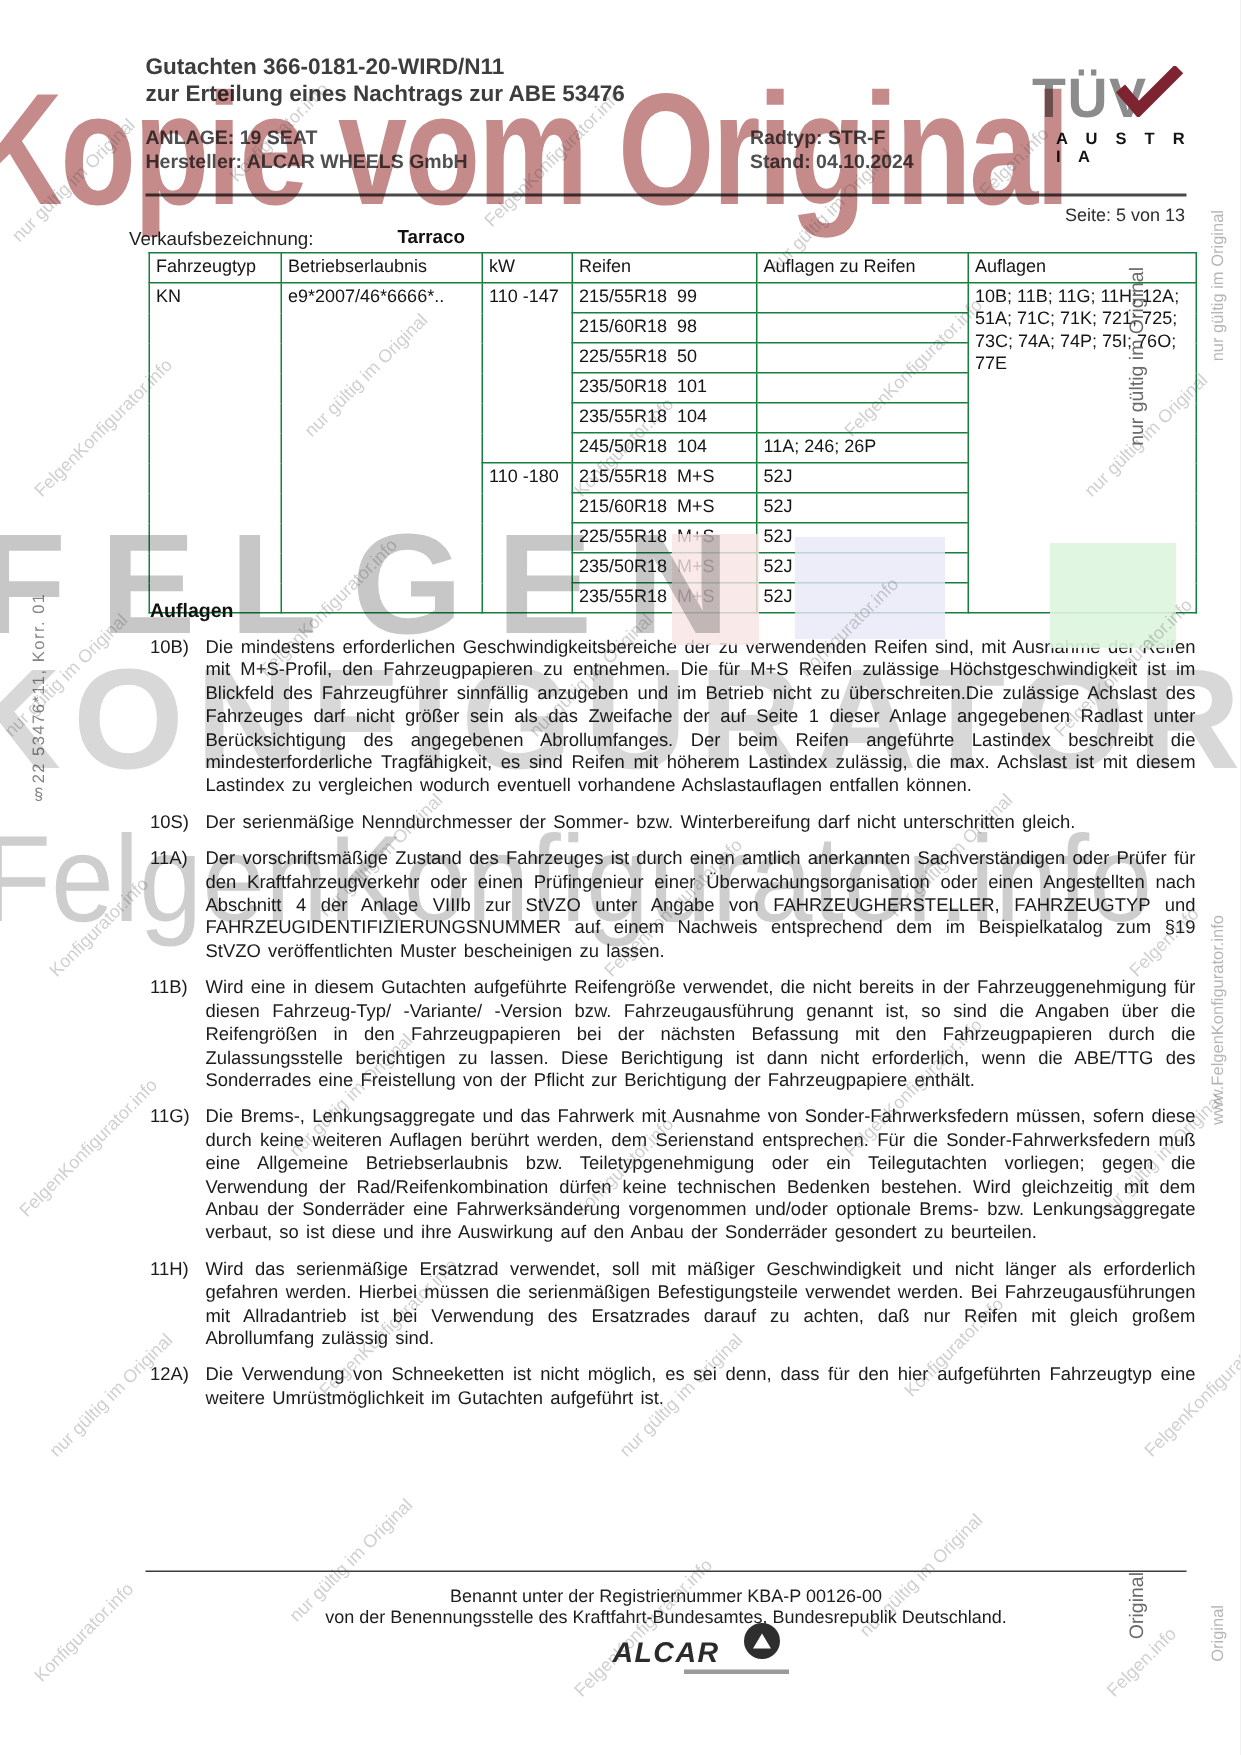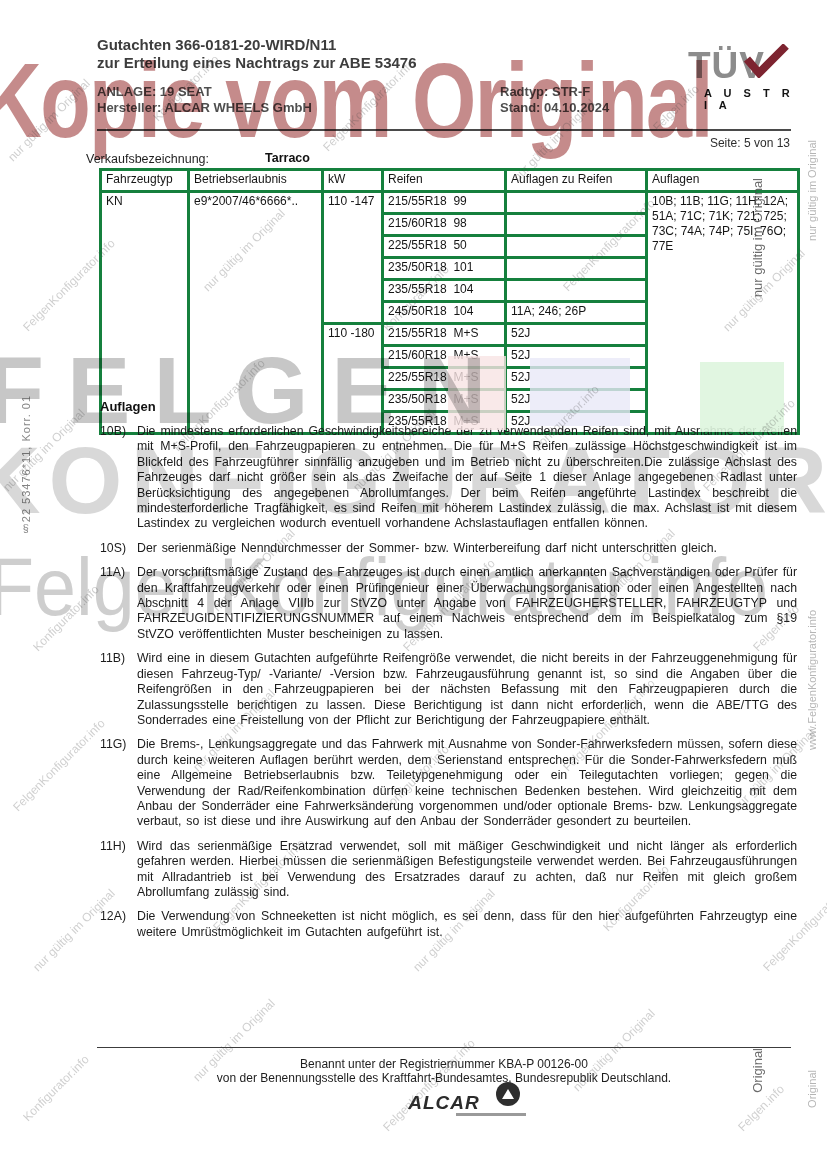--- a/index.html
+++ b/index.html
@@ -23,21 +23,21 @@
   .tuv-austria { font-size:11px; font-weight:bold; color:#141414; letter-spacing:4.5px; margin-top:3px;margin-left:16px; }
 
   
   .verk-label { left:86px; top:152px; font-size:12.5px; color:#1f1f1f; }
   .verk-value { left:265px; top:151px; font-size:12.5px; font-weight:bold; color:#111; }
 
   
   .tblwrap { left:99px; top:168px; }
   table.gt { border-collapse:collapse; table-layout:fixed; width:698px; font-size:12px; color:#151515; }
   table.gt th, table.gt td {
-    border:3px solid #15803d; padding:1px 4px; vertical-align:top;
+    border:1px solid #15803d; padding:1px 4px; vertical-align:top;
     text-align:left; font-weight:normal; line-height:15px; height:17px;
     white-space:pre-wrap; overflow:hidden;
   }
   table.gt th { height:17px; }
   td.codes { line-height:17px; }
 
   
   .auf-head { left:100px; top:399px; font-size:13px; font-weight:bold; color:#111; }
   .auf-list { left:100px; top:424px; width:697px; }
   .auf-item { display:flex; margin-bottom:9px; }

